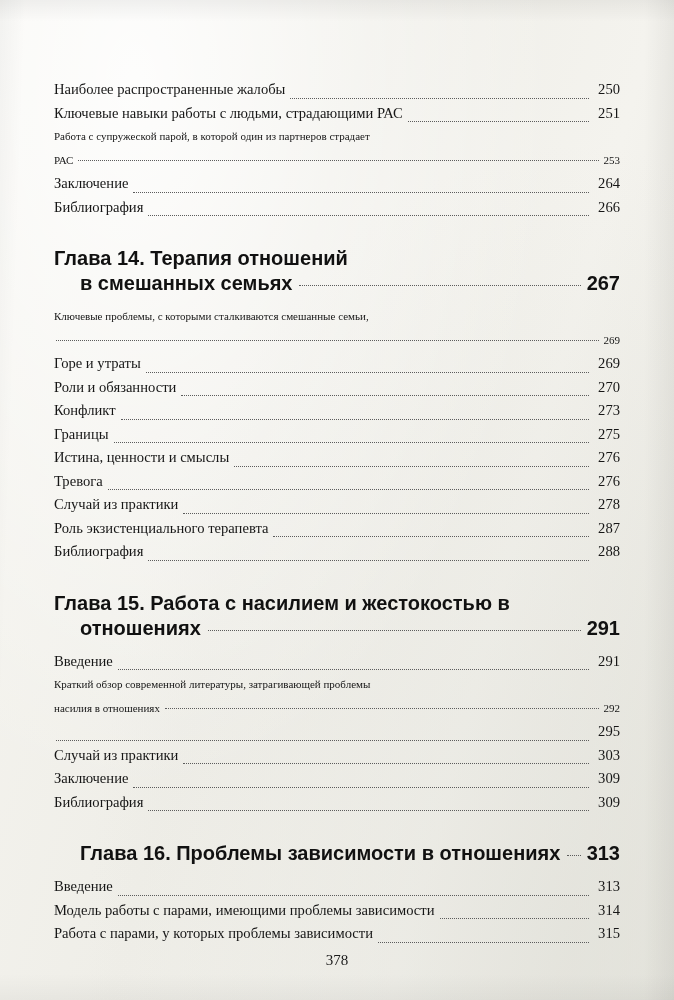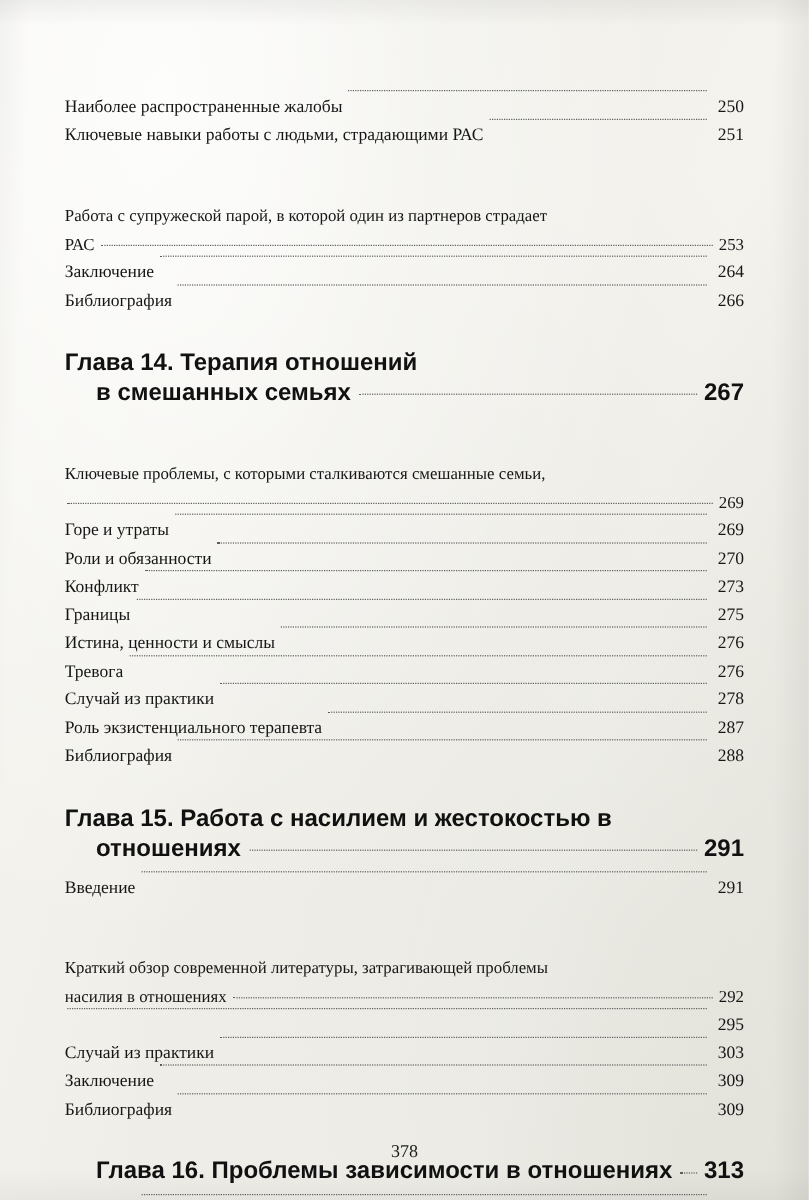--- a/index.html
+++ b/index.html
@@ -38,21 +38,21 @@
   .content {
     position: absolute;
     left: 54px;
     top: 78px;
     width: 566px;
   }
 
   
   .toc-line {
     display: flex;
-    align-items: flex-start;
+    align-items: flex-end;
     font-size: 14.6px;
     line-height: 23.5px;
     color: #161616;
     white-space: nowrap;
   }
   .toc-line .label {
     flex: 0 0 auto;
     padding-right: 3px;
   }
   .toc-line .dots {
@@ -65,24 +65,23 @@
   }
   .toc-line .page {
     flex: 0 0 auto;
     padding-left: 3px;
     font-variant-numeric: tabular-nums;
     text-align: right;
     min-width: 26px;
   }
   
   .toc-wrap {
-    font-size: 14px;
+    font-size: 11px;
     line-height: 23.5px;
     color: #161616;
-    margin-top: 44px;
   }
   .toc-wrap .first {
     display: block;
   }
   .toc-wrap .second {
     display: flex;
     align-items: baseline;
   }
   .toc-wrap .second .label { flex: 0 0 auto; padding-right: 3px; }
   .toc-wrap .second .dots {
@@ -300,20 +299,21 @@
     </span>
   </div>
 
   <div class="group">
     <div class="toc-line">
       <span class="label">Введение</span>
       <span class="dots"></span>
       <span class="page">313</span>
     </div>
     <div class="toc-line">
+      <span class="label">Модель работы с парами, имеющими проблемы зависимости</span>
       <span class="dots"></span>
       <span class="page">314</span>
     </div>
     <div class="toc-line">
       <span class="label">Работа с парами, у которых проблемы зависимости</span>
       <span class="dots"></span>
       <span class="page">315</span>
     </div>
   </div>
 

